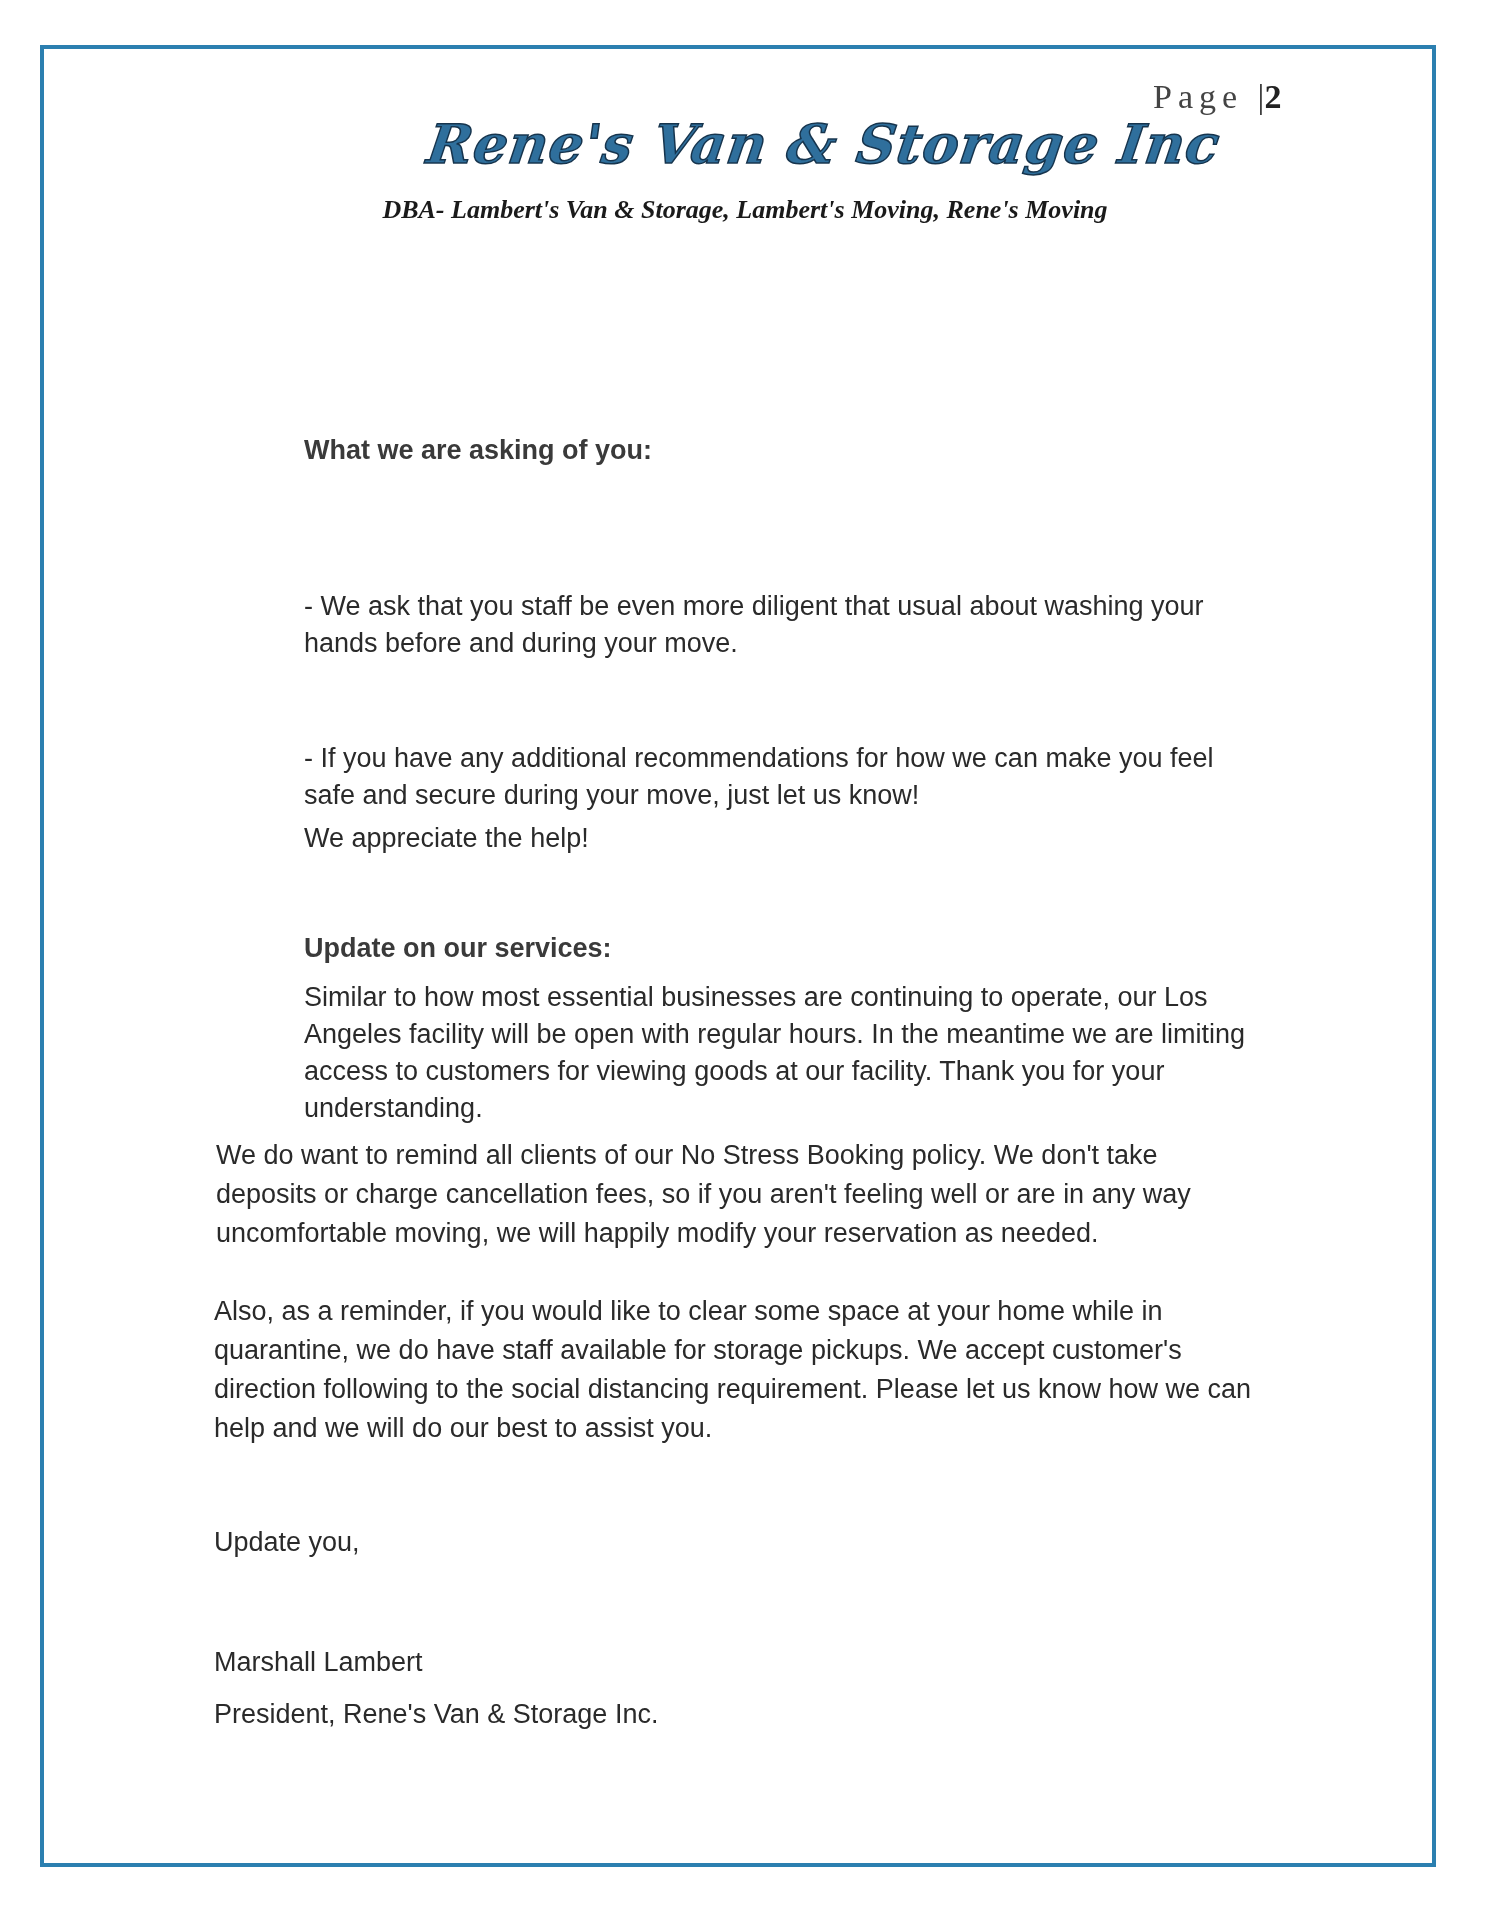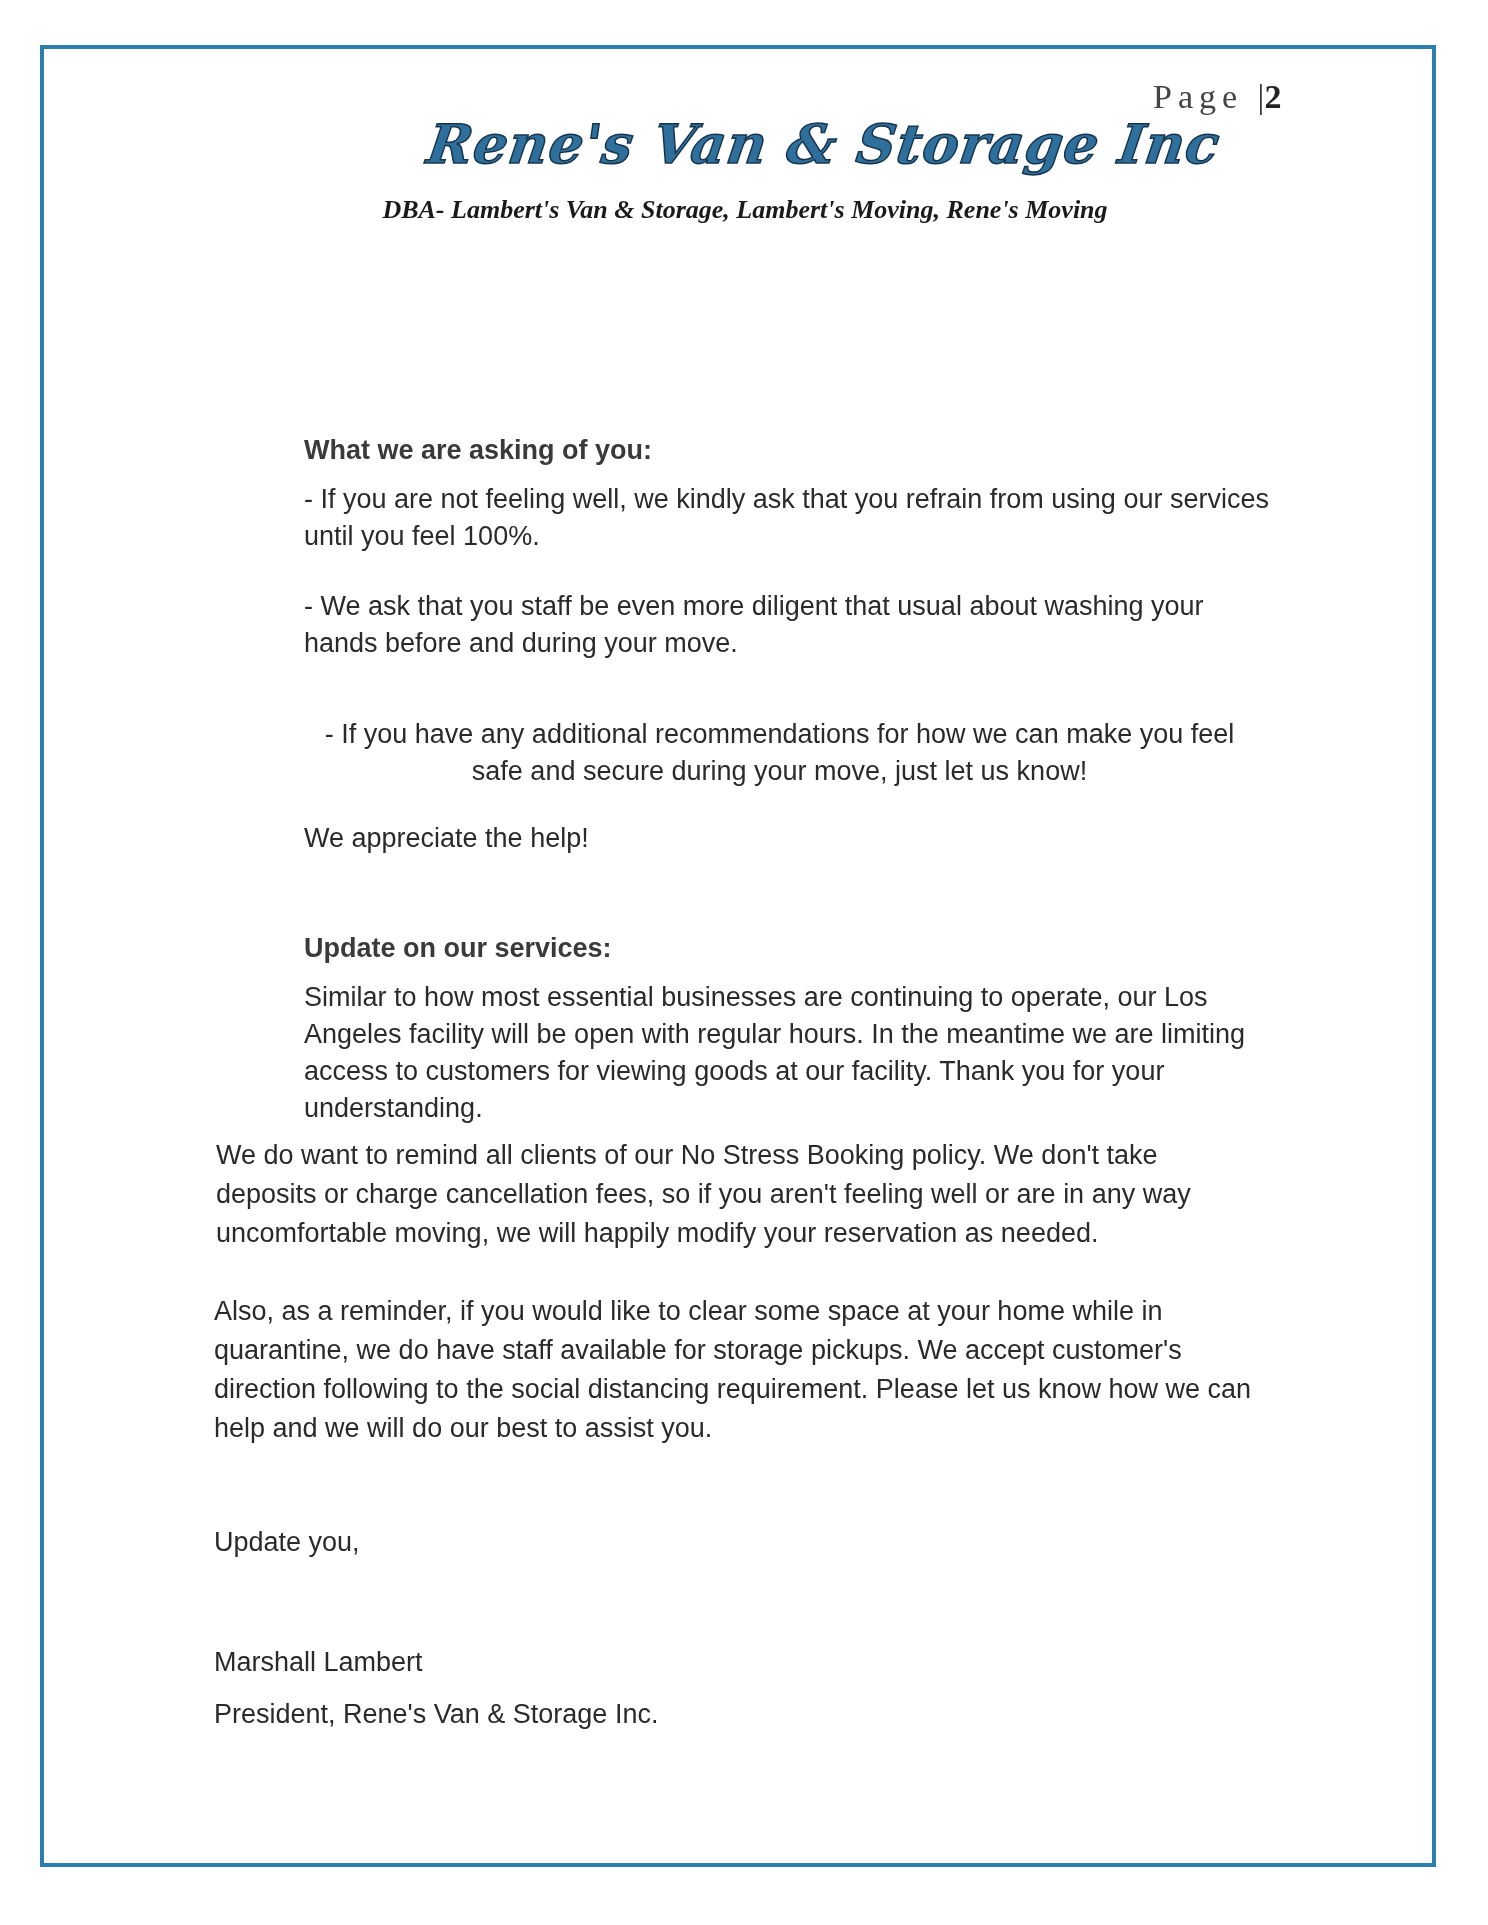--- a/index.html
+++ b/index.html
@@ -66,26 +66,25 @@
 <div class="page-num">
   <span>Page</span>
   <span class="sep">|</span><span class="num">2</span>
 </div>
 
 <div class="logo">Rene's Van &amp; Storage Inc</div>
 <div class="dba">DBA- Lambert's Van &amp; Storage, Lambert's Moving, Rene's Moving</div>
 
 <div class="block body-text" style="left:292px; top:420px; width:1000px;">
   <p class="head">What we are asking of you:</p>
-  <p>- If you are not feeling well, we kindly ask that you refrain from using our services until you feel 100%.</p>
 </div>
 <div class="block body-text" style="left:292px; top:576px; width:1000px;">
   <p>- We ask that you staff be even more diligent that usual about washing your hands before and during your move.</p>
 </div>
-<div class="block body-text" style="left:292px; top:704px; width:975px;text-align:center;">
+<div class="block body-text" style="left:292px; top:728px; width:975px;">
   <p>- If you have any additional recommendations for how we can make you feel safe and secure during your move, just let us know!</p>
 </div>
 <div class="block body-text" style="left:292px; top:808px; width:990px;">
   <p>We appreciate the help!</p>
 </div>
 
 <div class="block body-text" style="left:292px; top:918px; width:965px;">
   <p class="head">Update on our services:</p>
   <p>Similar to how most essential businesses are continuing to operate, our Los Angeles facility will be open with regular hours. In the meantime we are limiting access to customers for viewing goods at our facility. Thank you for your understanding.</p>
 </div>

